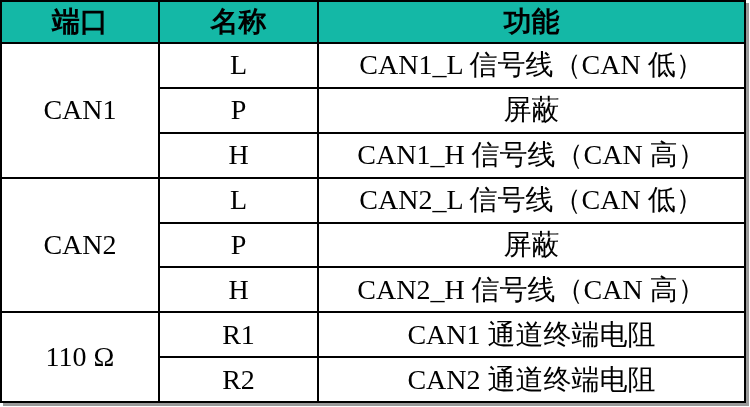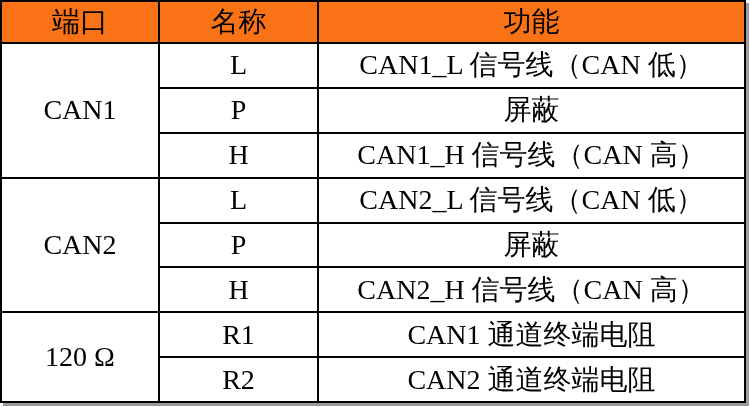--- a/index.html
+++ b/index.html
@@ -34,22 +34,22 @@
     text-align: center;
     vertical-align: middle;
     padding: 0;
     overflow: hidden;
     white-space: nowrap;
   }
   table.port-table thead tr {
     height: 42px;
   }
   table.port-table th {
-    background: #f97316;
-    font-weight: normal;
+    background: #14b8a6;
+    font-weight: bold;
     font-size: 28px;
   }
   table.port-table td {
     font-size: 28px;
     font-weight: normal;
     background: #ffffff;
   }
   td.port-cell {
     font-size: 28px;
     margin-left: 32px;
@@ -96,21 +96,21 @@
       <tr>
         <td>P</td>
         <td>屏蔽</td>
       </tr>
       <tr>
         <td>H</td>
         <td>CAN2_H 信号线（CAN 高）</td>
       </tr>
 
       <tr>
-        <td rowspan="2" class="port-cell">120 Ω</td>
+        <td rowspan="2" class="port-cell">110 Ω</td>
         <td>R1</td>
         <td>CAN1 通道终端电阻</td>
       </tr>
       <tr>
         <td>R2</td>
         <td>CAN2 通道终端电阻</td>
       </tr>
     </tbody>
   </table>
 </div>

